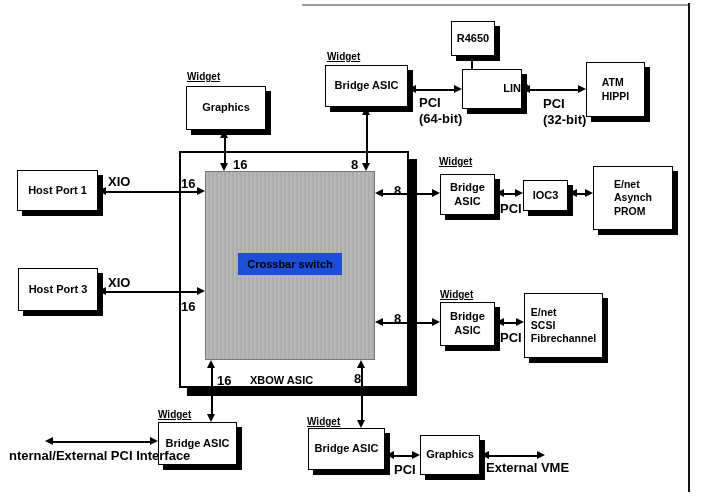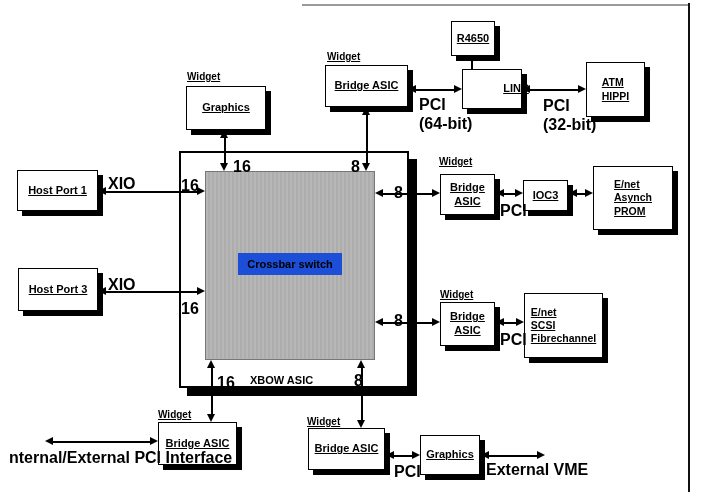--- a/index.html
+++ b/index.html
@@ -18,25 +18,25 @@
   }
   .cb-label{
     position:absolute; background:#1d4ed8; display:flex; align-items:center; justify-content:center;
     font-size:11px; font-weight:700; white-space:nowrap;
   }
 
   .box{
     position:absolute; background:#fff; border:1.5px solid #000; box-shadow:5px 5px 0 #000;
     display:flex; align-items:center; justify-content:center;
   }
-  .box .lbl{ font-size:11px; font-weight:700; line-height:1.25; white-space:pre-line; text-align:center;text-decoration:underline; }
+  .box .lbl{ font-size:11px; font-weight:700; line-height:1.25; white-space:pre-line; text-align:center; }
   .box.left .lbl{ text-align:left; font-size:10.5px; }
 
   .wtag{ position:absolute; font-size:10px; font-weight:700; text-decoration:underline; white-space:nowrap; }
-  .slabel{ position:absolute; font-size:16px; font-weight:700; line-height:1.2; white-space:pre-line; }
+  .slabel{ position:absolute; font-size:13px; font-weight:700; line-height:1.2; white-space:pre-line; }
   .slabel.big{ font-size:11px; }
 
   .arrow{ position:absolute; }
   .arrow .ln{ position:absolute; background:#000; }
   .arrow .head{ position:absolute; width:0; height:0; }
   .arrow.h{ height:9px; }
   .arrow.h .ln{ left:5px; right:5px; top:3.5px; height:2px; }
   .arrow.h .head{ top:0; border-top:4.5px solid transparent; border-bottom:4.5px solid transparent; }
   .arrow.h .head.w{ left:0; border-right:8px solid #000; }
   .arrow.h .head.e{ right:0; border-left:8px solid #000; }

